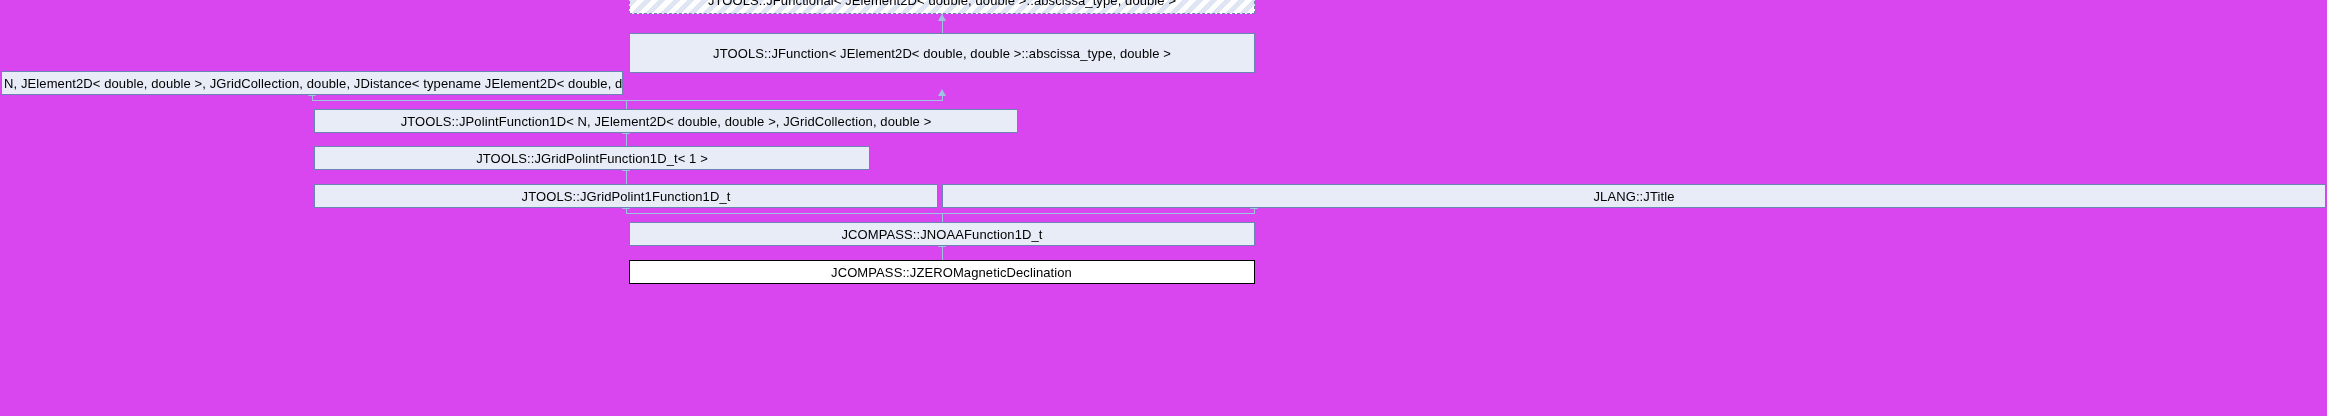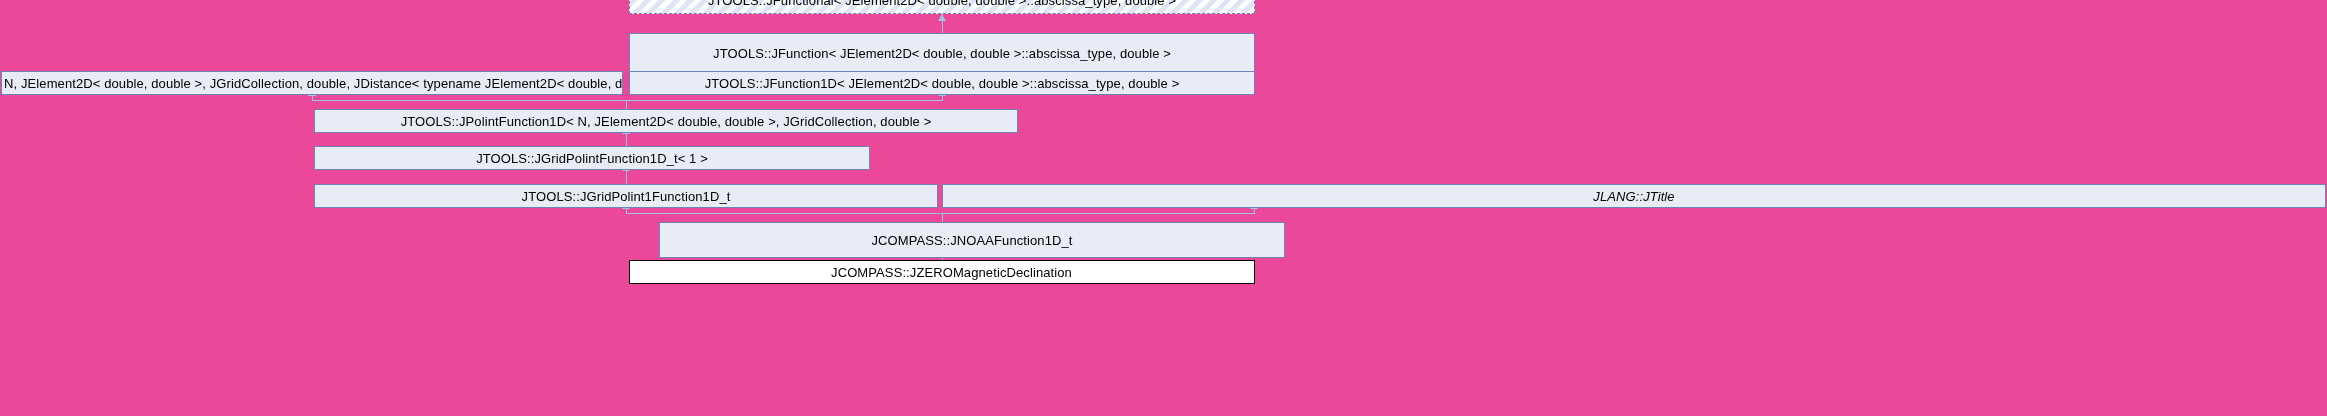--- a/index.html
+++ b/index.html
@@ -7,21 +7,21 @@
     padding: 0;
     background: #ffffff;
   }
   body {
     font-family: "Liberation Sans", sans-serif;
   }
   #diagram {
     position: relative;
     width: 2327px;
     height: 416px;
-    background: #ec4899;
+    background: #d946ef;
     overflow: hidden;
   }
   .node {
     position: absolute;
     box-sizing: border-box;
     background: #e8ecf7;
     border: 1px solid #6b84b4;
     color: #000000;
     font-size: 13px;
     line-height: 1;
@@ -110,41 +110,38 @@
   </div>
 
   <div class="node" style="left:629px; top:33px; width:626px; height:40px;align-items:center;">
     <span>JTOOLS::JFunction&lt; JElement2D&lt; double, double &gt;::abscissa_type, double &gt;</span>
   </div>
 
   <div class="node" style="left:1px; top:71px; width:622px; height:24px;">
     <span>JTOOLS::JPolintFunction&lt; N, JElement2D&lt; double, double &gt;, JGridCollection, double, JDistance&lt; typename JElement2D&lt; double, double &gt;::abscissa_type &gt; &gt;</span>
   </div>
 
-  <div class="node" style="left:629px; top:71px; width:626px; height:24px;">
-    <span>JTOOLS::JFunction1D&lt; JElement2D&lt; double, double &gt;::abscissa_type, double &gt;</span>
-  </div>
 
   <div class="node" style="left:314px; top:109px; width:704px; height:24px;">
     <span>JTOOLS::JPolintFunction1D&lt; N, JElement2D&lt; double, double &gt;, JGridCollection, double &gt;</span>
   </div>
 
   <div class="node" style="left:314px; top:146px; width:556px; height:24px;">
     <span>JTOOLS::JGridPolintFunction1D_t&lt; 1 &gt;</span>
   </div>
 
   <div class="node" style="left:314px; top:184px; width:624px; height:24px;text-align:center;">
     <span>JTOOLS::JGridPolint1Function1D_t</span>
   </div>
 
-  <div class="node" style="left:942px; top:184px; width:1384px; height:24px;font-style:italic;">
+  <div class="node" style="left:942px; top:184px; width:1384px; height:24px;">
     <span>JLANG::JTitle</span>
   </div>
 
-  <div class="node" style="left:659px; top:222px; width:626px; height:36px;">
+  <div class="node" style="left:629px; top:222px; width:626px; height:24px;">
     <span>JCOMPASS::JNOAAFunction1D_t</span>
   </div>
 
   <div class="node plain" style="left:629px; top:260px; width:626px; height:24px;">
     <span>JCOMPASS::JZEROMagneticDeclination</span>
   </div>
 
 </div>
 
 </body></html>

